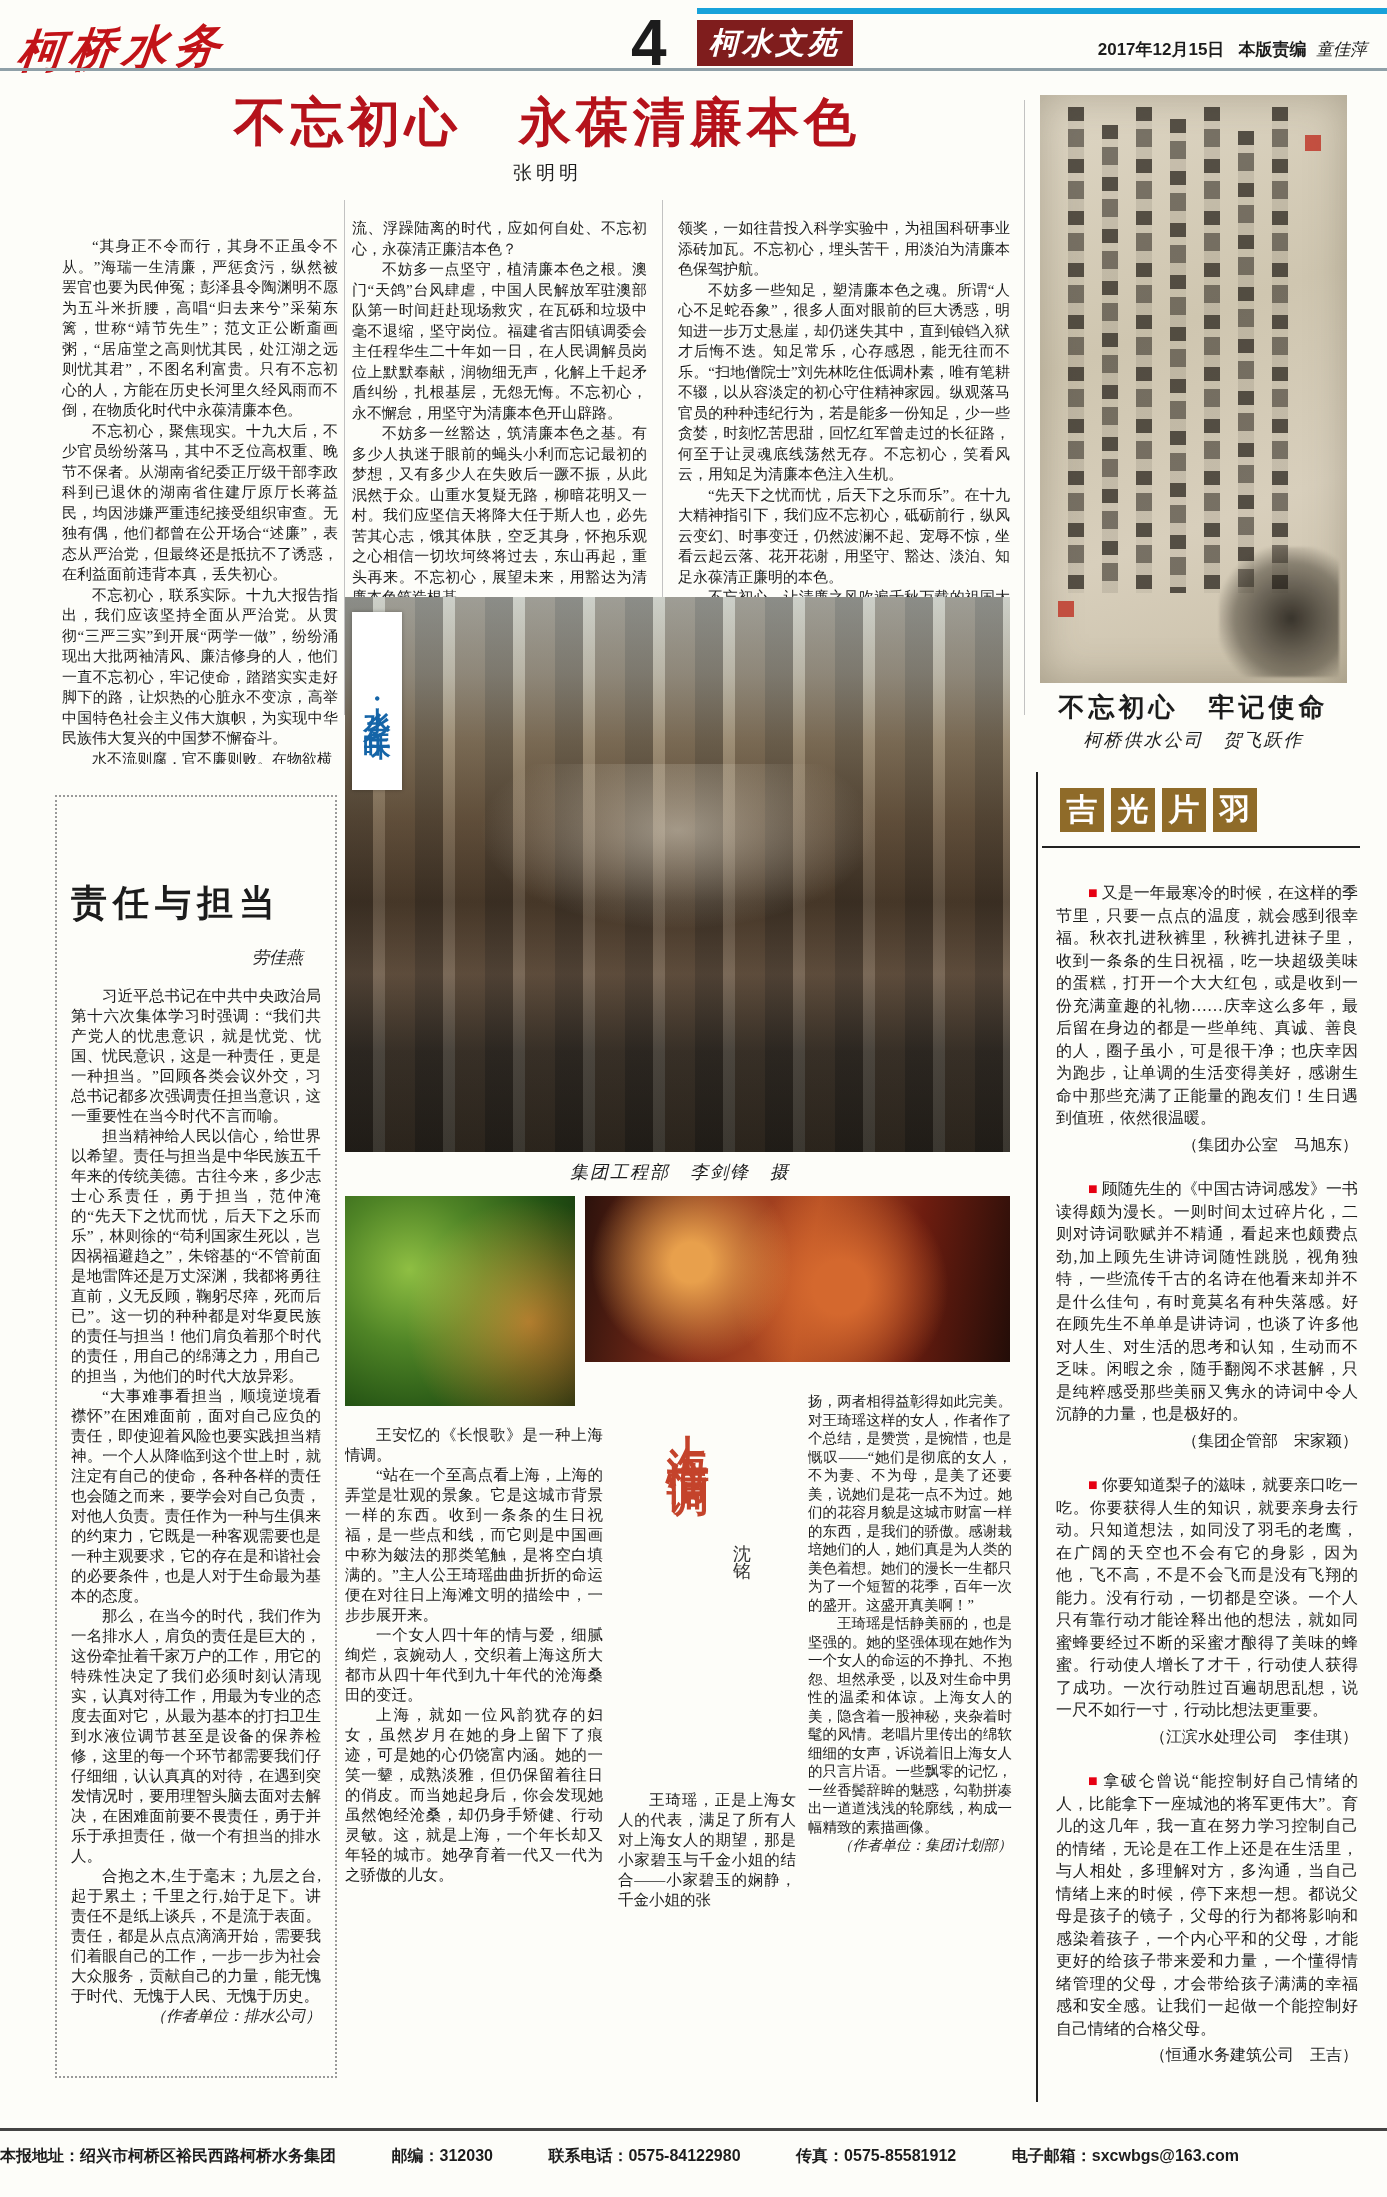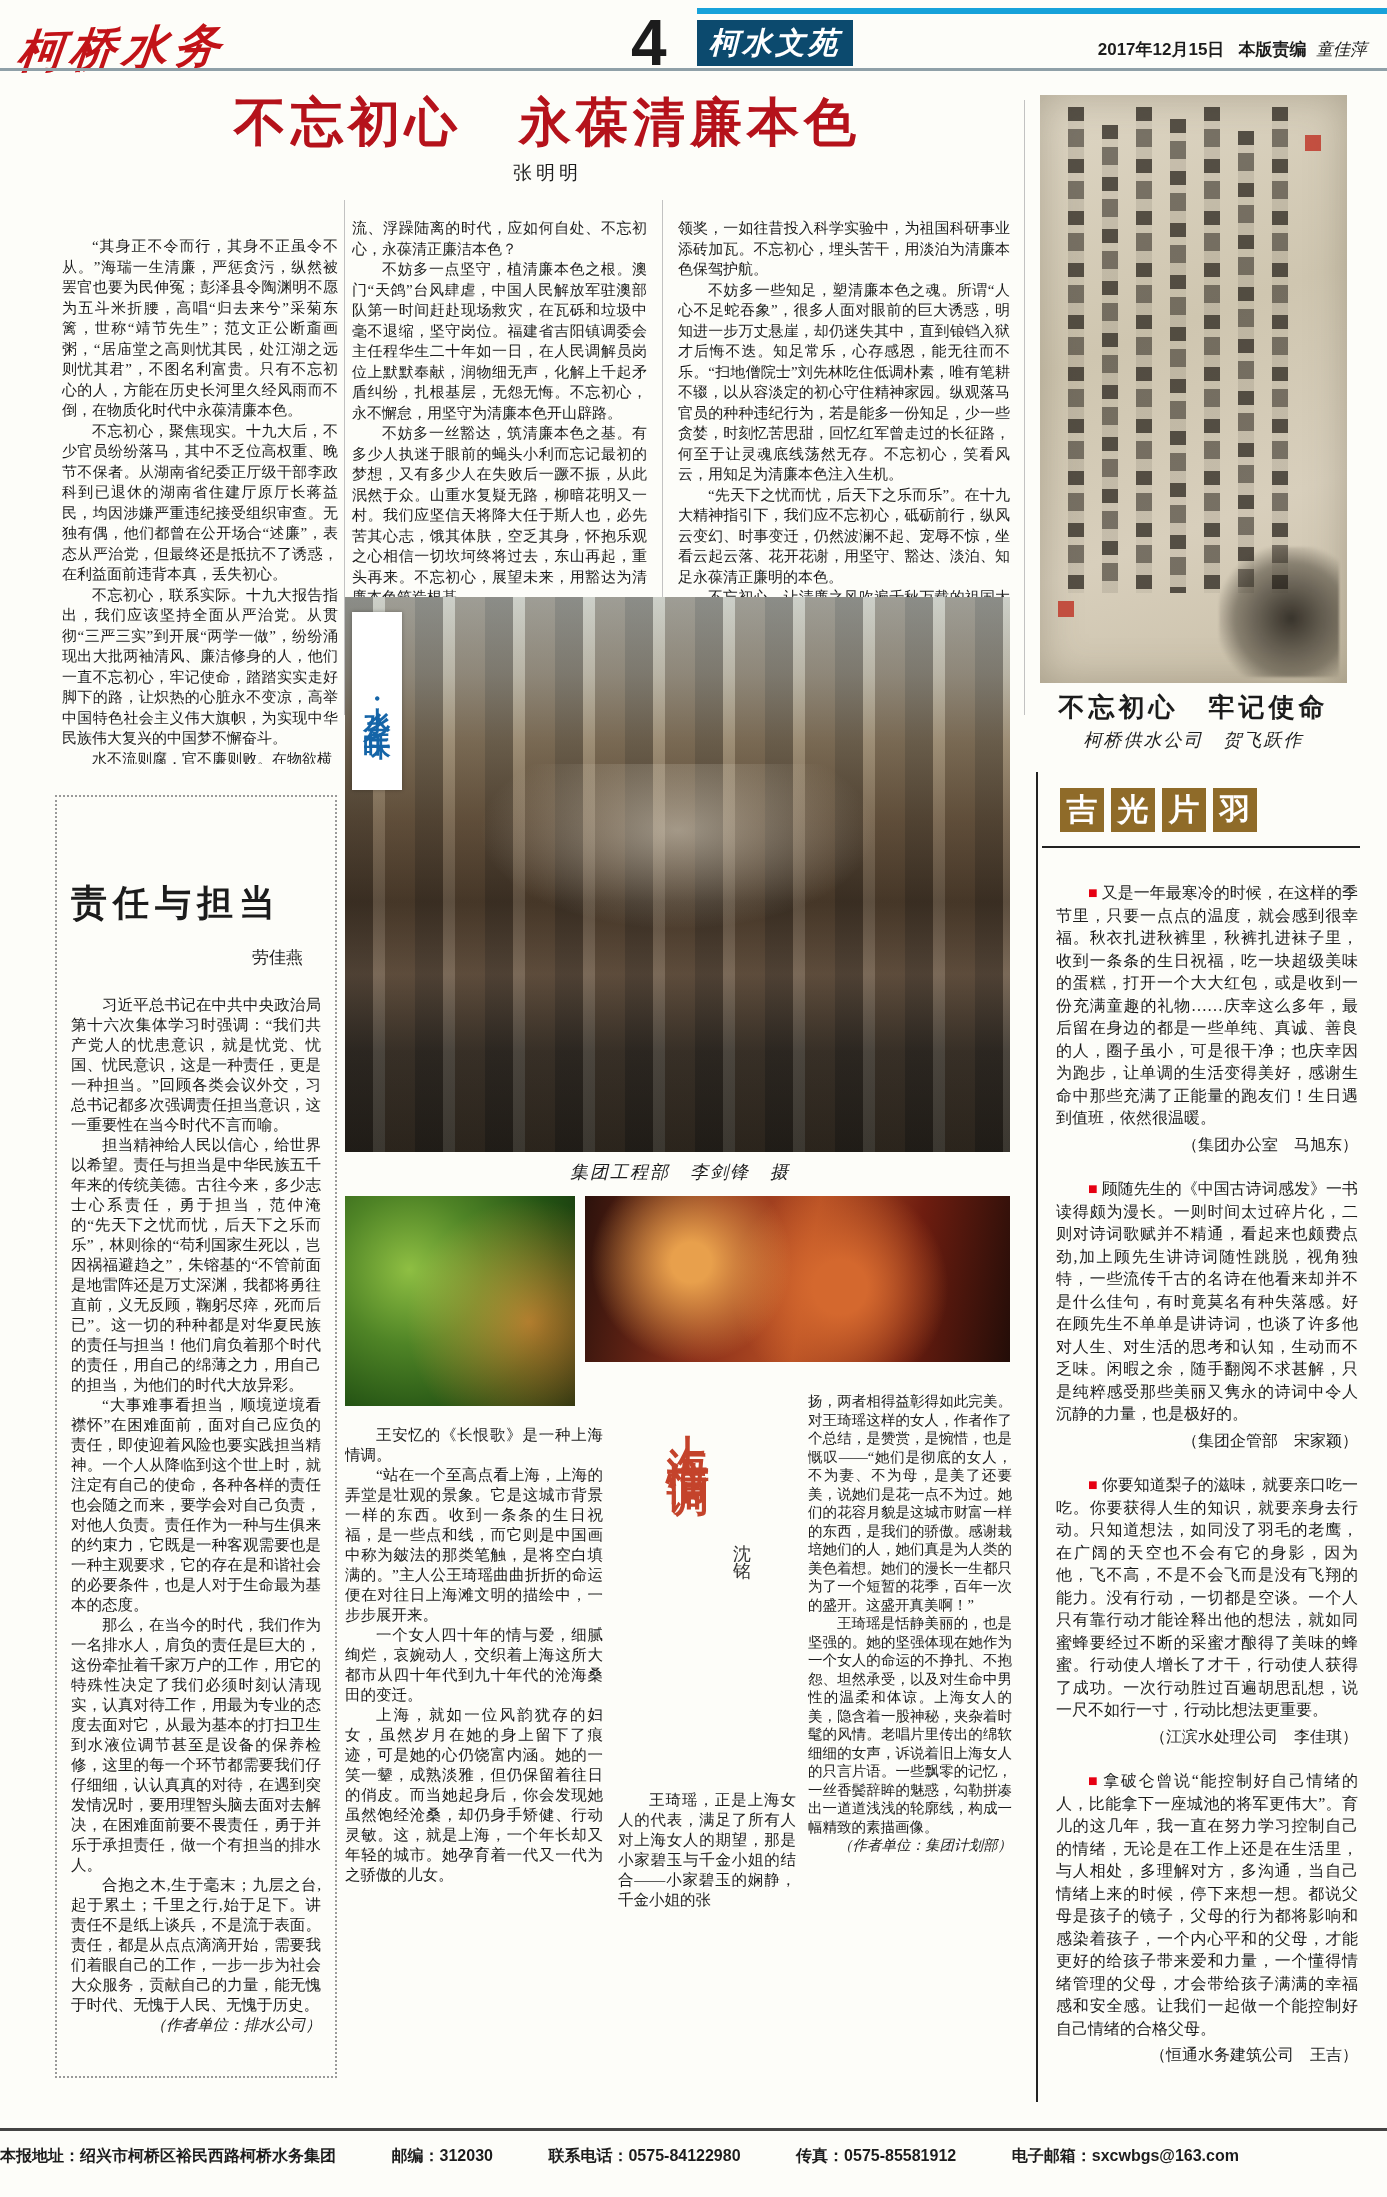--- a/index.html
+++ b/index.html
@@ -7,21 +7,21 @@
         font-family:"Liberation Serif","DejaVu Serif",serif;color:#1c1c1c;overflow:hidden;}
   .abs{position:absolute;}
   .jt{text-align:justify;}
   p{margin:0;text-indent:2em;}
   
   .masthead{left:18px;top:18px;font-size:46px;font-weight:bold;font-style:italic;
             color:#c21318;letter-spacing:6px;transform:skewX(-8deg) rotate(-2deg);
             font-family:"Liberation Serif",serif;}
   .pageno{left:631px;top:6px;font-size:64px;font-weight:900;font-family:"Liberation Sans",sans-serif;}
   .bluebar{left:697px;top:8px;width:690px;height:6px;background:#17a2da;}
-  .secbox{left:697px;top:20px;width:156px;height:46px;background:#0c4a6e;color:#fff;
+  .secbox{left:697px;top:20px;width:156px;height:46px;background:#7f1d1d;color:#fff;
           font-size:30px;font-weight:bold;font-style:italic;display:flex;align-items:center;
           justify-content:center;letter-spacing:3px;}
   .dateline{right:20px;top:38px;font-size:17px;font-weight:bold;font-family:"Liberation Sans",sans-serif;}
   .dateline .kai{font-weight:normal;font-style:italic;}
   .headrule{left:0;top:68px;width:1387px;height:3px;background:#8fa0a8;}
   
   .main-title{left:80px;top:88px;width:935px;text-align:center;font-size:52px;font-weight:900;
               color:#b5121b;letter-spacing:5px;font-family:"Liberation Sans",sans-serif;}
   .main-author{left:80px;top:160px;width:935px;text-align:center;font-size:19px;letter-spacing:4px;}
   .mcol{font-size:15px;line-height:20.5px;overflow:hidden;}
@@ -49,21 +49,21 @@
   .jg-hrule{left:1042px;top:846px;width:318px;height:2px;background:#222;}
   .jg-items{left:1056px;top:882px;width:302px;height:1200px;font-size:16px;line-height:22.5px;overflow:hidden;}
   .jg-items p{margin-bottom:4px;}
   .jg-items .bullet{color:#e60012;margin-right:4px;}
   .jg-credit{text-align:right;text-indent:0;margin-bottom:22px;}
   
   .duty-box{left:55px;top:795px;width:282px;height:1283px;border:2px dotted #999;box-sizing:border-box;
             padding:0 14px;overflow:hidden;}
   .duty-title{margin-top:82px;font-size:36px;font-weight:900;letter-spacing:6px;text-indent:0;
               font-family:"Liberation Sans",sans-serif;}
-  .duty-author{text-align:right;text-indent:0;font-size:17px;margin:18px 18px 26px 0;}
+  .duty-author{text-align:right;text-indent:0;font-size:17px;font-style:italic;margin:18px 18px 17px 0;}
   .duty-body{font-size:15.5px;line-height:20px;}
   
   .photo-town{left:345px;top:597px;width:665px;height:555px;background:
       linear-gradient(180deg,#c9cec9 0%,#b2aea0 14%,#93836a 26%,#6f5c46 40%,#4a3b2c 55%,#6b5948 68%,#35302a 82%,#23201b 100%);}
   .photo-town:before{content:"";position:absolute;inset:0;background:
       repeating-linear-gradient(90deg,rgba(25,20,15,.35) 0 28px,rgba(230,220,200,.12) 28px 40px,rgba(60,45,30,.3) 40px 70px);}
   .photo-town:after{content:"";position:absolute;left:20%;right:20%;top:30%;bottom:40%;background:
       radial-gradient(ellipse at 50% 40%,rgba(235,230,215,.5),transparent 70%);}
   .town-label{left:352px;top:612px;width:50px;height:178px;background:#fff;display:flex;align-items:center;
       justify-content:center;writing-mode:vertical-rl;font-size:27px;font-weight:bold;color:#1565a8;

